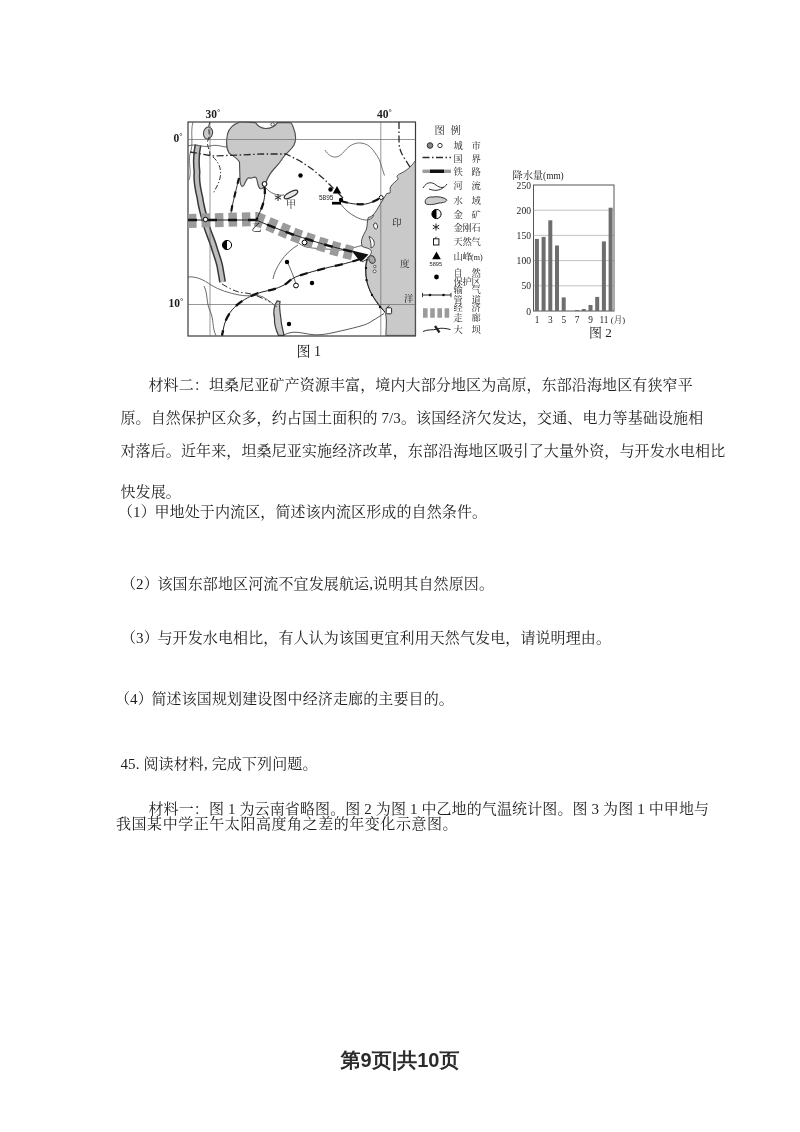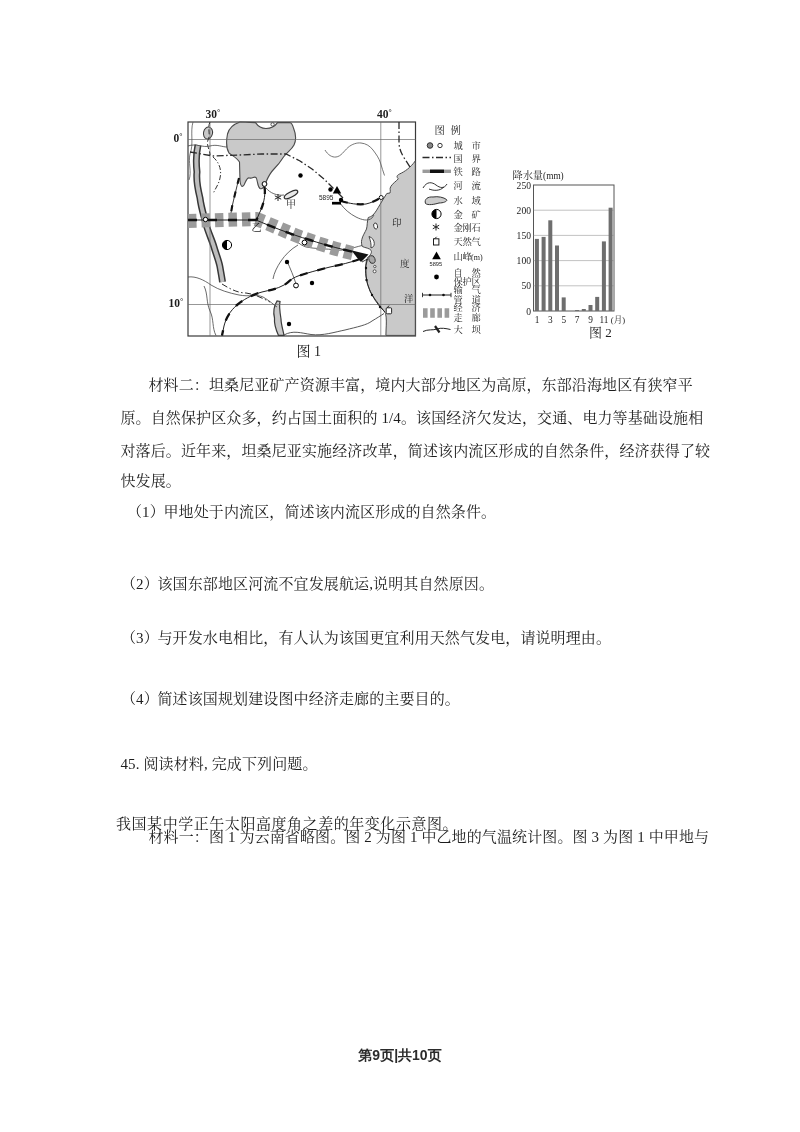--- a/index.html
+++ b/index.html
@@ -314,34 +314,34 @@
         <text x="618" y="322.5" font-size="8.6">(月)</text>
       </g>
 
 <text x="589" y="337" font-size="13" font-family="Liberation Serif,Noto Serif CJK SC,serif">图 2</text>
 </g>
 
 </svg>
 
 <div class="ln" style="left:148.5px;top:377.5px">材料二：坦桑尼亚矿产资源丰富，境内大部分地区为高原，东部沿海地区有狭窄平</div>
 
-<div class="ln" style="left:120.5px;top:410.5px">原。自然保护区众多，约占国土面积的 1/4。该国经济欠发达，交通、电力等基础设施相</div>
-
-<div class="ln" style="left:120.5px;top:443.5px">对落后。近年来，坦桑尼亚实施经济改革，简述该内流区形成的自然条件，经济获得了较</div>
-
-<div class="ln" style="left:120.5px;top:474px">快发展。</div>
-
-<div class="ln" style="left:127px;top:504.8px"><span class="qn">（1）</span>甲地处于内流区，简述该内流区形成的自然条件。</div>
+<div class="ln" style="left:120.5px;top:410.5px">原。自然保护区众多，约占国土面积的 7/3。该国经济欠发达，交通、电力等基础设施相</div>
+
+<div class="ln" style="left:120.5px;top:443.5px">对落后。近年来，坦桑尼亚实施经济改革，东部沿海地区吸引了大量外资，与开发水电相比</div>
+
+<div class="ln" style="left:120.5px;top:485px">快发展。</div>
+
+<div class="ln" style="left:118px;top:504.8px"><span class="qn">（1）</span>甲地处于内流区，简述该内流区形成的自然条件。</div>
 
 <div class="ln" style="left:121px;top:577px"><span class="qn">（2）</span>该国东部地区河流不宜发展航运,说明其自然原因。</div>
 
 <div class="ln" style="left:121px;top:630.5px"><span class="qn">（3）</span>与开发水电相比，有人认为该国更宜利用天然气发电，请说明理由。</div>
 
-<div class="ln" style="left:121px;top:691.5px"><span class="qn">（4）</span>简述该国规划建设图中经济走廊的主要目的。</div>
+<div class="ln" style="left:115px;top:691.5px"><span class="qn">（4）</span>简述该国规划建设图中经济走廊的主要目的。</div>
 
 <div class="ln" style="left:120.5px;top:757px">45. 阅读材料, 完成下列问题。</div>
 
-<div class="ln" style="left:148.5px;top:830px">材料一：图 1 为云南省略图。图 2 为图 1 中乙地的气温统计图。图 3 为图 1 中甲地与</div>
+<div class="ln" style="left:148.5px;top:802px">材料一：图 1 为云南省略图。图 2 为图 1 中乙地的气温统计图。图 3 为图 1 中甲地与</div>
 
 <div class="ln" style="left:116px;top:816.5px;letter-spacing:0.55px">我国某中学正午太阳高度角之差的年变化示意图。</div>
 
 <div style="position:absolute;left:0;top:1047px;width:800px;text-align:center;
- font-family:'Liberation Sans',sans-serif;font-size:14px;font-weight:700;color:#2b2b2b;">第9页|共10页</div>
+ font-family:'Liberation Sans',sans-serif;font-size:20px;font-weight:700;color:#2b2b2b;">第9页|共10页</div>
 
 </body></html>

